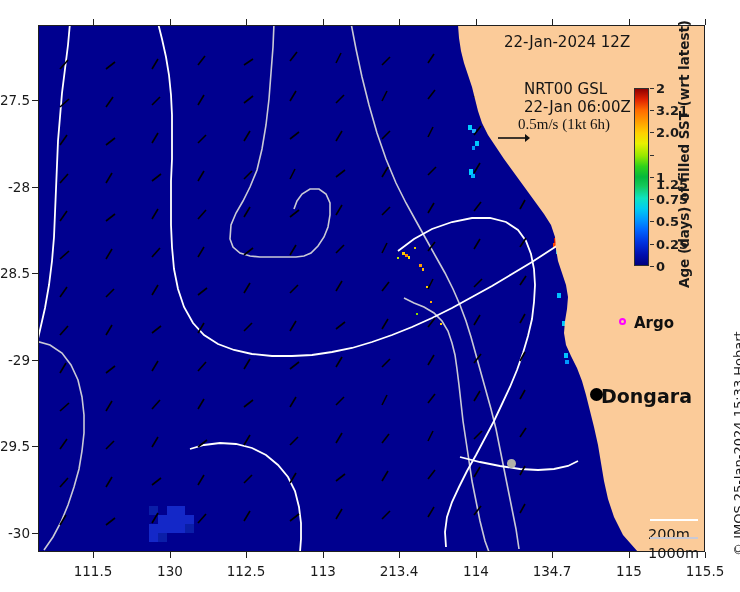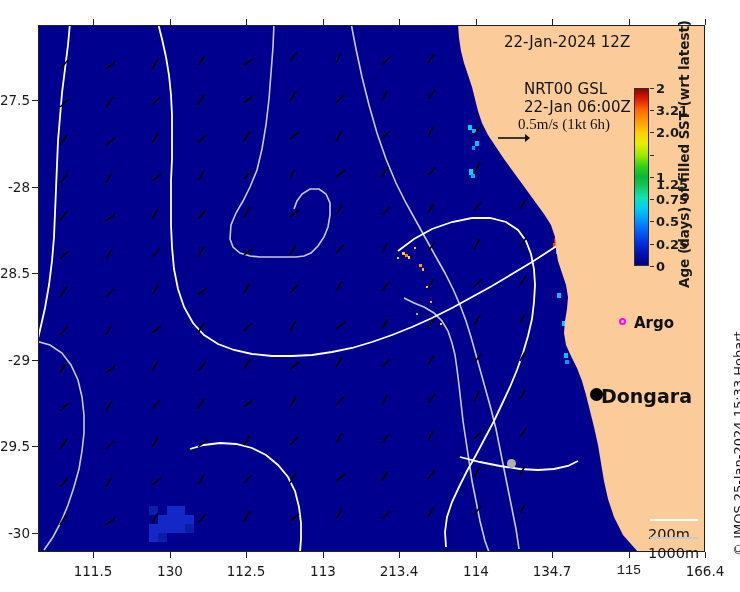--- a/index.html
+++ b/index.html
@@ -400,22 +400,22 @@
   <div class="tick-x" style="left:629px;top:19px;"></div>
   <div class="tick-x" style="left:705px;top:19px;"></div>
 
   <div class="lbl-x" style="left:93px;top:563px;">111.5</div>
   <div class="lbl-x" style="left:170px;top:563px;">130</div>
   <div class="lbl-x" style="left:246px;top:563px;text-align:center;">112.5</div>
   <div class="lbl-x" style="left:323px;top:563px;">113</div>
   <div class="lbl-x" style="left:399px;top:563px;">213.4</div>
   <div class="lbl-x" style="left:476px;top:563px;">114</div>
   <div class="lbl-x" style="left:552px;top:563px;">134.7</div>
-  <div class="lbl-x" style="left:629px;top:563px;font-family:Liberation Mono, monospace;">115</div>
-  <div class="lbl-x" style="left:705px;top:563px;">166.4</div>
+  <div class="lbl-x" style="left:629px;top:563px;">115</div>
+  <div class="lbl-x" style="left:705px;top:563px;">115.5</div>
 </div>
 
 <div>
   <div class="tick-y" style="left:32px;top:100px;"></div>
   <div class="tick-y" style="left:32px;top:187px;"></div>
   <div class="tick-y" style="left:32px;top:273px;"></div>
   <div class="tick-y" style="left:32px;top:360px;"></div>
   <div class="tick-y" style="left:32px;top:446px;"></div>
   <div class="tick-y" style="left:32px;top:533px;"></div>
 

